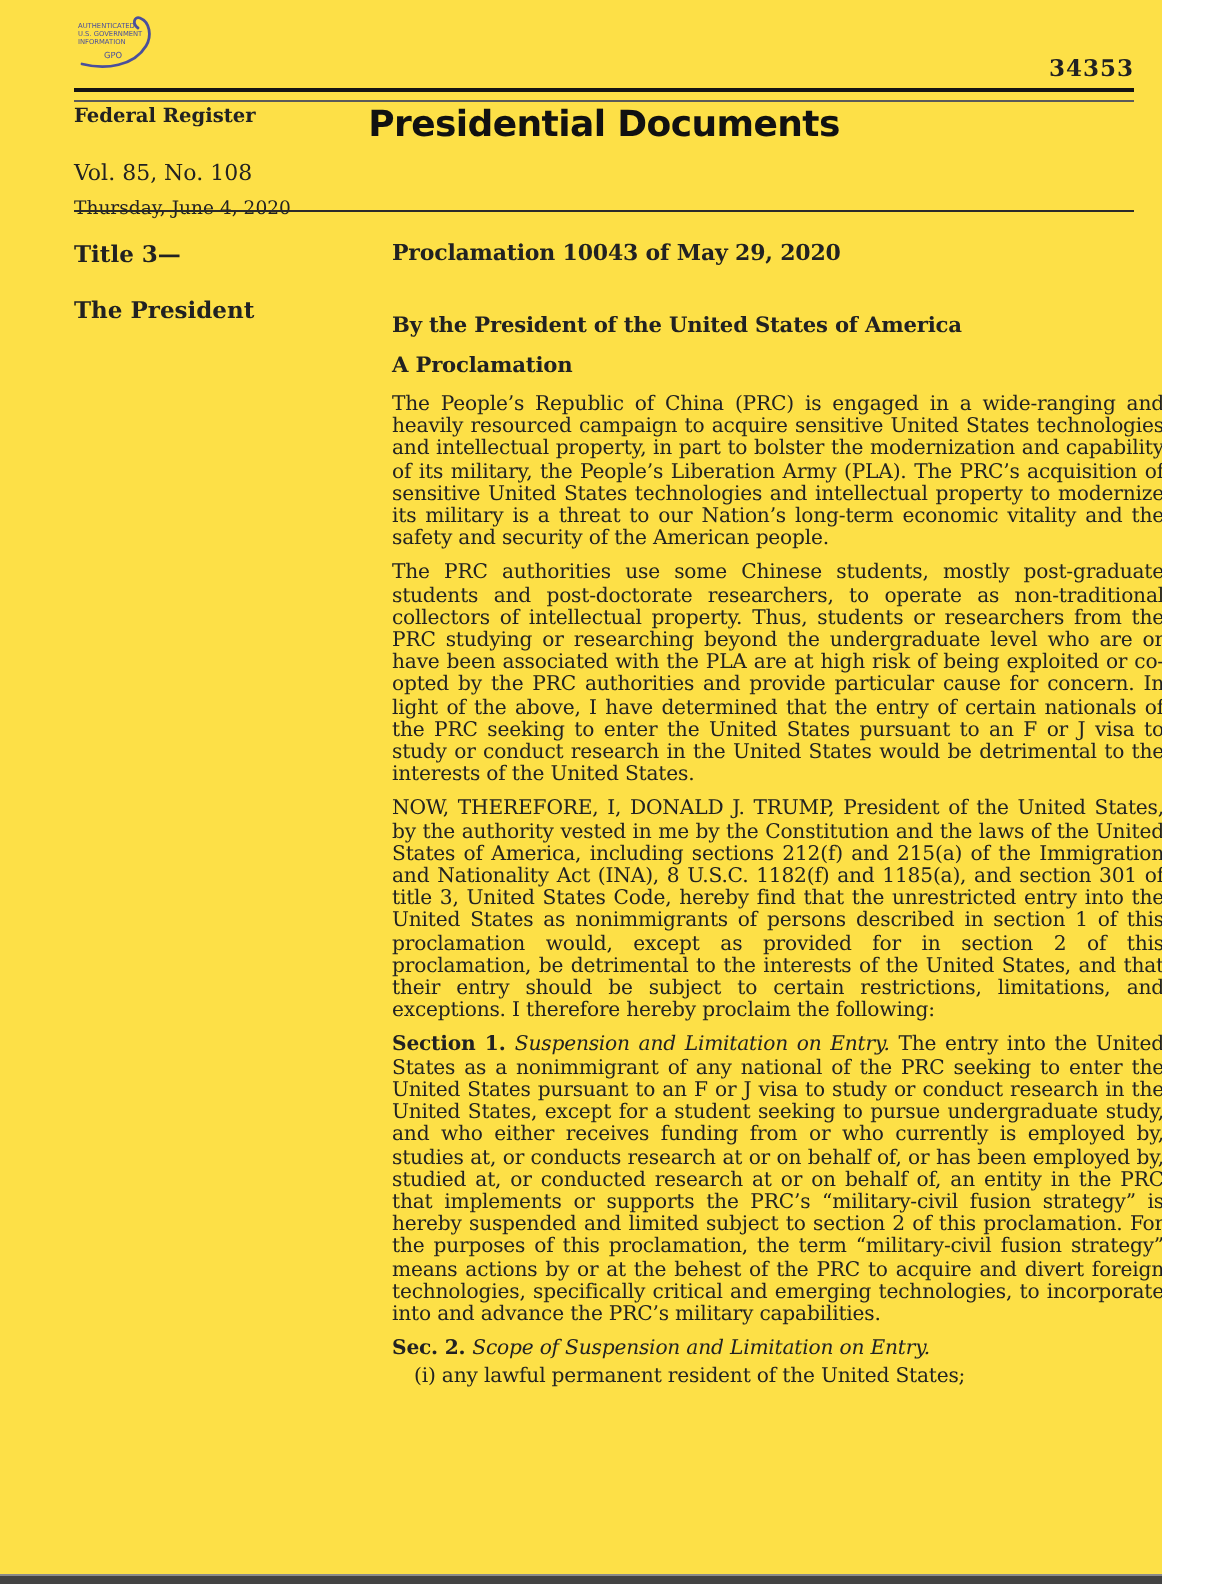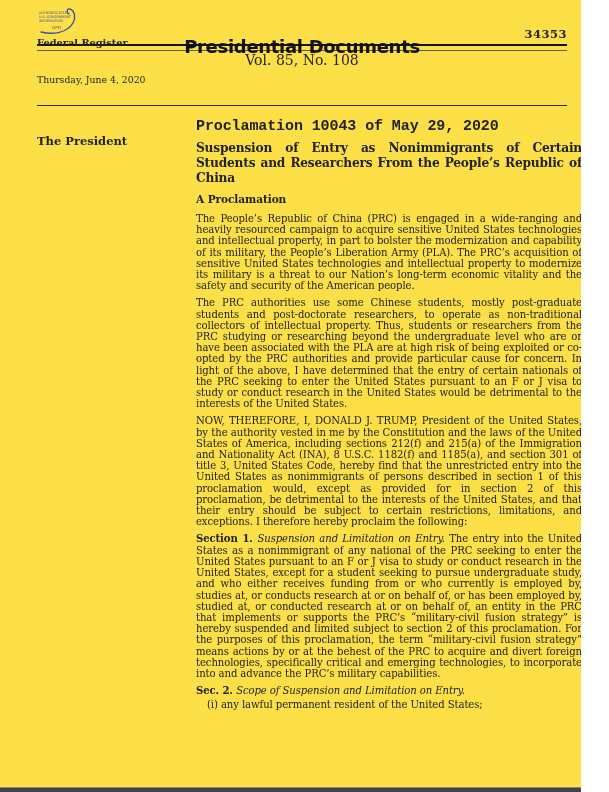--- a/index.html
+++ b/index.html
@@ -28,23 +28,23 @@
     height: 4px;
     border-top: 2.5px solid #141414;
     border-bottom: 1.2px solid #5a5a5a;
   }
   .rule-thin {
     position: absolute; left: 37px; right: 14px; top: 105px;
     border-top: 1.5px solid #2a2a2a;
   }
 
   
-  .masthead { position: absolute; left: 37px; right: 14px; top: 37px; }
+  .masthead { position: absolute; left: 37px; right: 14px; top: 53px; }
   .mh-publication { font-size: 9.8px; font-weight: bold; }
-  .mh-volume { font-size: 14px; margin-top: 4px; text-align: center; }
+  .mh-volume { font-size: 11px; margin-top: 16px; }
   .mh-date { font-size: 9.3px; margin-top: 6px; }
   .mh-title {
     position: absolute; left: 0; right: 0; top: -1px;
     text-align: center;
     font-family: "DejaVu Sans", sans-serif;
     font-weight: bold;
     font-size: 18px;
     letter-spacing: -0.3px;
     color: #111111;
   }
@@ -57,21 +57,21 @@
   }
   .sidebar { font-weight: bold; font-size: 11.5px; }
   .sidebar-president { margin-top: 14px; }
 
   .main {
     font-size: 10.1px;
     line-height: 11.2px;
     letter-spacing: -0.1px;
     text-align: justify;
   }
-  .proc-line { font-weight: bold; font-size: 15px; line-height: 13px; font-family: Liberation Mono, monospace; }
+  .proc-line { font-weight: bold; font-size: 11px; line-height: 13px; }
   .heading {
     margin: 8px 0 0 0;
     font-weight: bold;
     font-size: 12.2px;
     line-height: 15px;
     letter-spacing: -0.2px;
     text-align: justify;
   }
   .byline { font-weight: bold; font-size: 10.6px; line-height: 13px; margin-top: 24px; }
   .subheading { font-weight: bold; font-size: 10.6px; line-height: 13px; margin-top: 7px; }
@@ -114,28 +114,29 @@
       <div class="mh-date">Thursday, June 4, 2020</div>
     </div>
     <div class="mh-title">Presidential Documents</div>
   </div>
 
   <div class="rule-thin"></div>
 
   <div class="content">
 
     <div class="sidebar">
+      <div class="sidebar-title">Title 3—</div>
       <div class="sidebar-president">The President</div>
     </div>
 
     <div class="main">
       <div class="proc-line">Proclamation 10043 of May 29, 2020</div>
 
-      <h1 class="heading">Suspension of Entry as Nonimmigrants of Certain Students and Researchers From the People’s Republic of China</h1>
 
+      <div class="byline">By the President of the United States of America</div>
 
       <div class="subheading">A Proclamation</div>
 
       <p class="body first">The People’s Republic of China (PRC) is engaged in a wide-ranging and heavily resourced campaign to acquire sensitive United States technologies and intellectual property, in part to bolster the modernization and capability of its military, the People’s Liberation Army (PLA). The PRC’s acquisition of sensitive United States technologies and intellectual property to modernize its military is a threat to our Nation’s long-term economic vitality and the safety and security of the American people.</p>
 
       <p class="body">The PRC authorities use some Chinese students, mostly post-graduate students and post-doctorate researchers, to operate as non-traditional collectors of intellectual property. Thus, students or researchers from the PRC studying or researching beyond the undergraduate level who are or have been associated with the PLA are at high risk of being exploited or co-opted by the PRC authorities and provide particular cause for concern. In light of the above, I have determined that the entry of certain nationals of the PRC seeking to enter the United States pursuant to an F or J visa to study or conduct research in the United States would be detrimental to the interests of the United States.</p>
 
       <p class="body">NOW, THEREFORE, I, DONALD J. TRUMP, President of the United States, by the authority vested in me by the Constitution and the laws of the United States of America, including sections 212(f) and 215(a) of the Immigration and Nationality Act (INA), 8 U.S.C. 1182(f) and 1185(a), and section 301 of title 3, United States Code, hereby find that the unrestricted entry into the United States as nonimmigrants of persons described in section 1 of this proclamation would, except as provided for in section 2 of this proclamation, be detrimental to the interests of the United States, and that their entry should be subject to certain restrictions, limitations, and exceptions. I therefore hereby proclaim the following:</p>
 
       <p class="body"><b>Section 1. </b><i>Suspension and Limitation on Entry. </i><span>The entry into the United States as a nonimmigrant of any national of the PRC seeking to enter the United States pursuant to an F or J visa to study or conduct research in the United States, except for a student seeking to pursue undergraduate study, and who either receives funding from or who currently is employed by, studies at, or conducts research at or on behalf of, or has been employed by, studied at, or conducted research at or on behalf of, an entity in the PRC that implements or supports the PRC’s “military-civil fusion strategy” is hereby suspended and limited subject to section 2 of this proclamation. For the purposes of this proclamation, the term “military-civil fusion strategy” means actions by or at the behest of the PRC to acquire and divert foreign technologies, specifically critical and emerging technologies, to incorporate into and advance the PRC’s military capabilities.</span></p>

